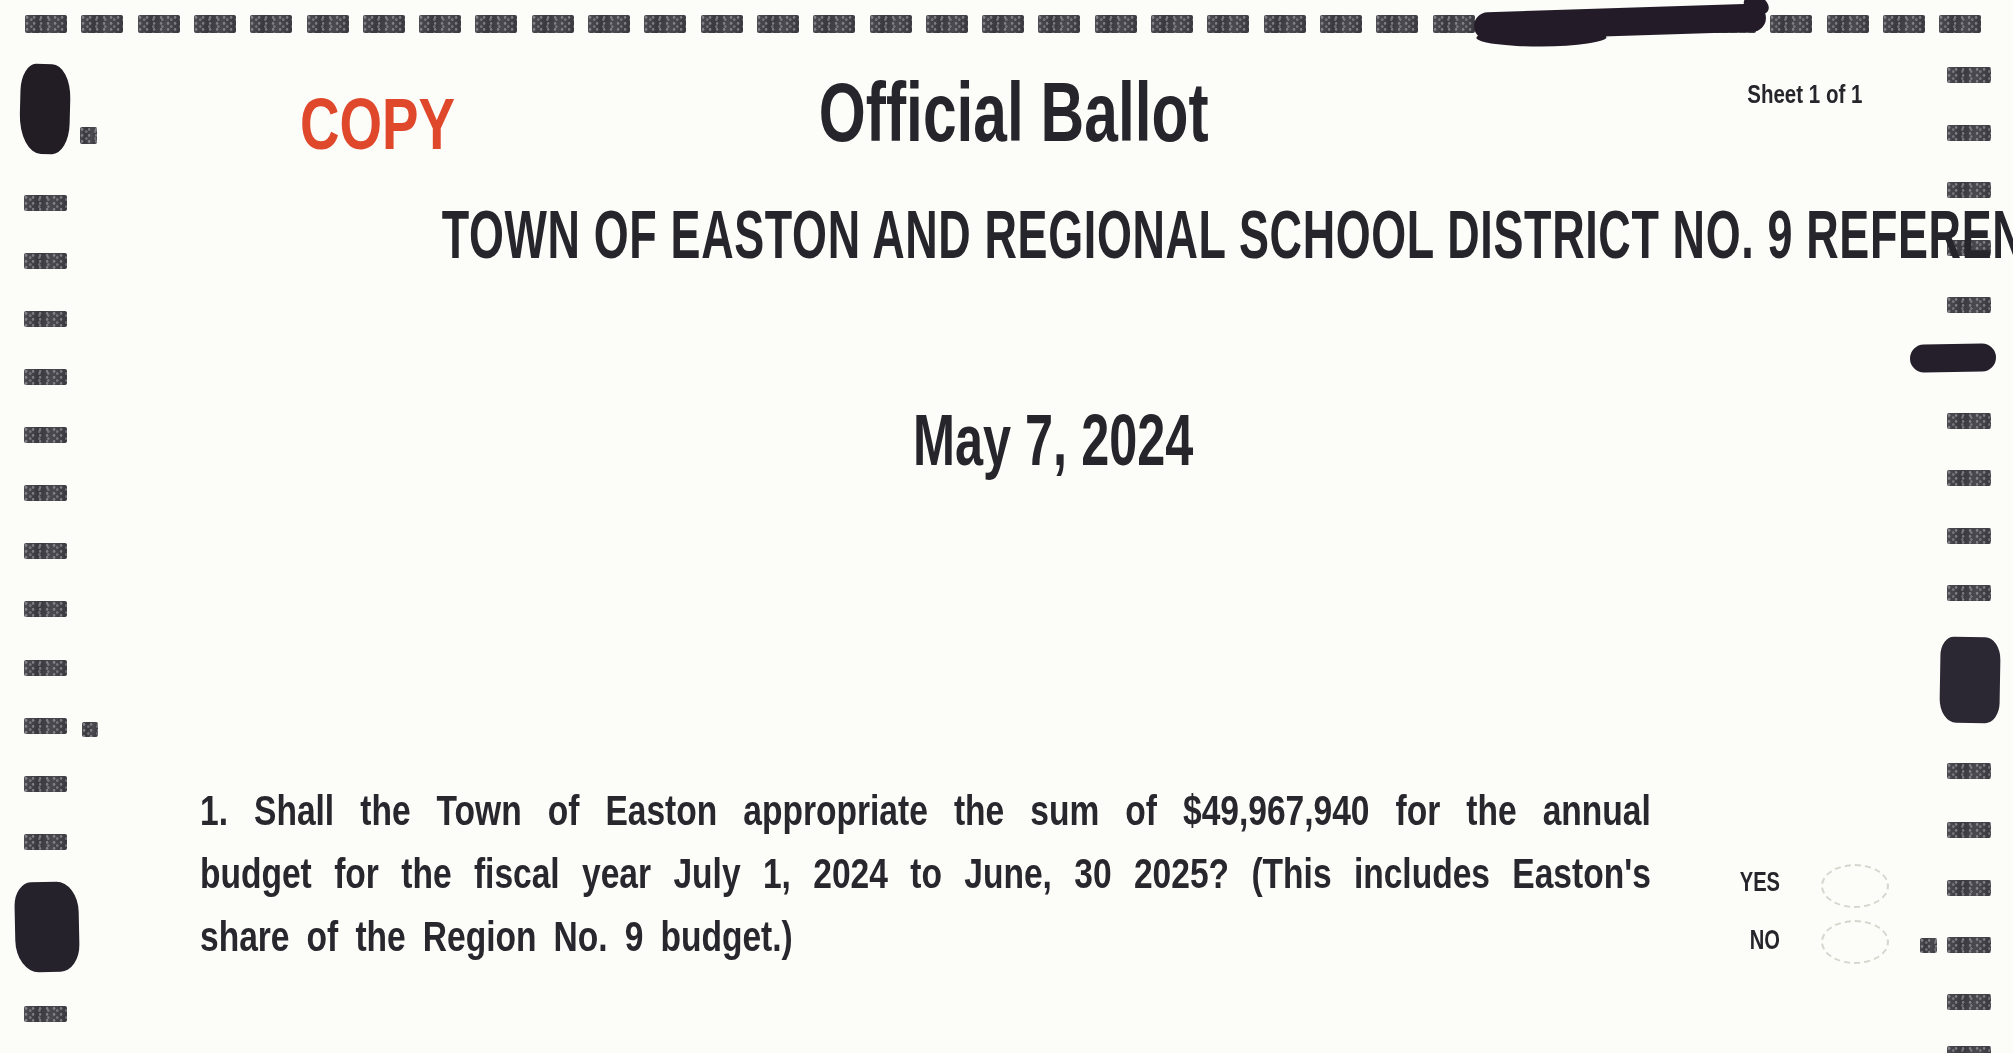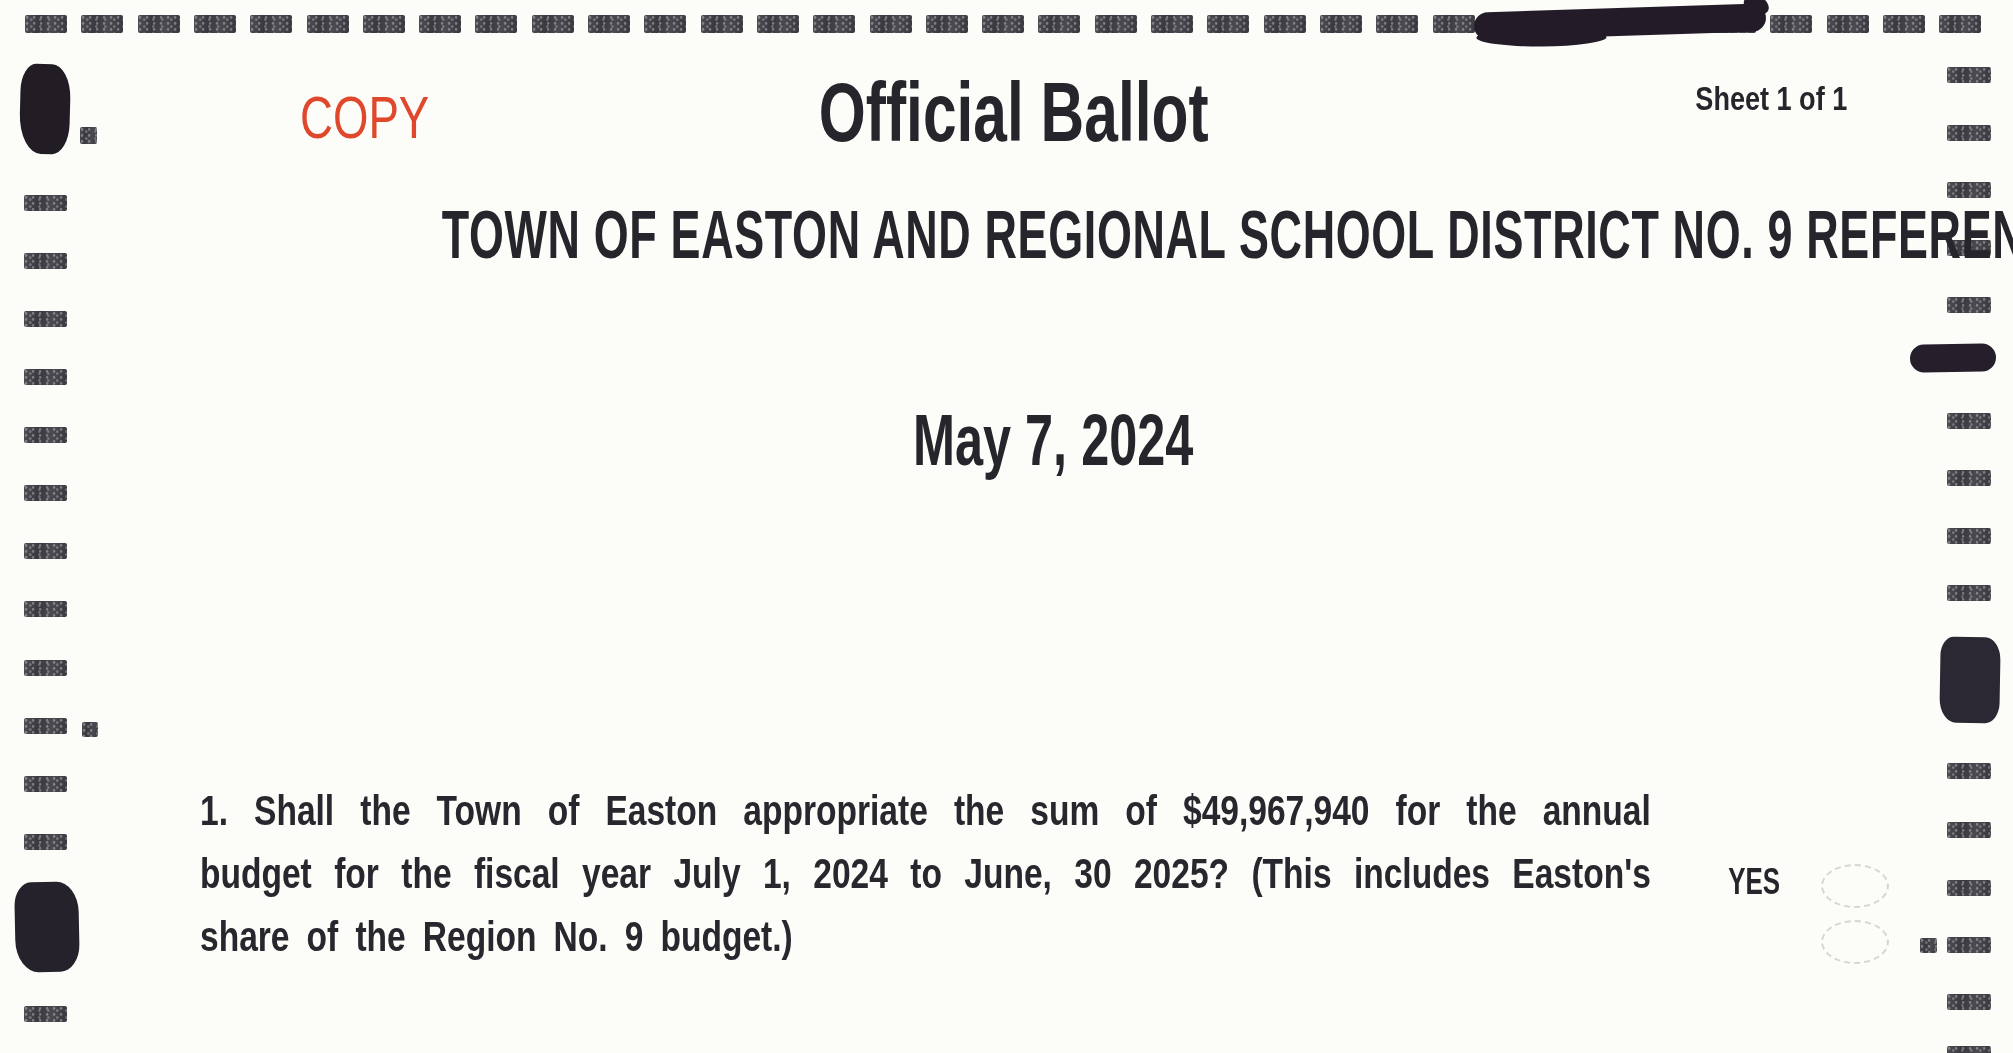--- a/index.html
+++ b/index.html
@@ -32,23 +32,23 @@
   .ink{color:#26252b;}
   
   .title{top:70px;font-size:84px;font-weight:bold;line-height:1;}
   .title > span{transform:scaleX(.72);}
   .subtitle{top:200px;font-size:68px;font-weight:bold;line-height:1;}
   .subtitle > span{transform:scaleX(.66);letter-spacing:1px;}
   .location{top:299px;font-size:72px;font-weight:bold;line-height:1;}
   .location > span{transform:scaleX(.70);}
   .date{top:404px;font-size:72px;font-weight:bold;line-height:1;padding-left:40px;}
   .date > span{transform:scaleX(.70);}
-  .sheet{position:absolute;left:1662px;top:80px;width:200px;font-size:33px;font-weight:bold;white-space:nowrap;}
+  .sheet{position:absolute;left:1662px;top:80px;width:200px;text-align:right;font-size:25px;font-weight:bold;white-space:nowrap;}
   .sheet > span{display:inline-block;transform:scaleX(.82);transform-origin:100% 50%;}
-  .copy{position:absolute;left:300px;top:88px;font-size:60px;font-weight:normal;line-height:1;white-space:nowrap;}
+  .copy{position:absolute;left:300px;top:88px;font-size:72px;font-weight:bold;line-height:1;white-space:nowrap;}
   .copy > span{display:inline-block;transform:scaleX(.76);transform-origin:0 50%;}
   
   .inst-box{
     position:absolute;left:179px;top:513px;width:1656px;height:152px;
     border:2px solid #4a4a4a;border-left-width:1px;border-right-width:1px;
     box-shadow:0 -3px 0 -1px rgba(90,90,90,.35);
   }
   .inst-inner{position:absolute;left:0;top:0;width:2180px;transform:scaleX(.76);transform-origin:0 0;text-align:center;}
   .inst-head{position:absolute;left:0;top:26px;width:2180px;font-size:38px;font-weight:bold;letter-spacing:1px;}
   .inst-line{position:absolute;left:0;top:76px;width:2180px;font-size:36px;font-weight:bold;word-spacing:6px;white-space:nowrap;}
@@ -60,21 +60,21 @@
       #39333d;background-size:6px 5px,100% 100%;margin:0 2px 0 28px;}
   
   .question{
     position:absolute;left:200px;top:779px;width:1860px;
     transform:scaleX(.78);transform-origin:0 0;
     font-size:43px;font-weight:bold;line-height:63px;color:#28272d;
   }
   .q-just{text-align:justify;text-align-last:justify;word-spacing:4px;}
   .q-last{text-align:left;word-spacing:10px;}
   
-  .choice-label{position:absolute;left:1600px;width:180px;text-align:right;font-size:36px;font-weight:bold;line-height:48px;white-space:nowrap;}
+  .choice-label{position:absolute;left:1600px;width:180px;text-align:right;font-size:28px;font-weight:bold;line-height:48px;white-space:nowrap;}
   .choice-label > span{display:inline-block;transform:scaleX(.72);transform-origin:100% 50%;}
   .yes-label{top:858px;}
   .no-label{top:916px;}
   .vote-oval{position:absolute;width:64px;height:40px;border:2px dashed #d7d6cd;border-radius:50%;background:transparent;}
   .yes-oval{left:1821px;top:864px;}
   .no-oval{left:1821px;top:920px;}
 </style>
 </head>
 <body>
 
@@ -164,15 +164,16 @@
 
 
   <div class="question">
     <div class="q-just">1. Shall the Town of Easton appropriate the sum of $49,967,940 for the annual</div>
     <div class="q-just">budget for the fiscal year July 1, 2024 to June, 30 2025? (This includes Easton's</div>
     <div class="q-last">share of the Region No. 9 budget.)</div>
   </div>
 
   <div class="choice-label yes-label ink"><span>YES</span></div>
   <div class="vote-oval yes-oval"></div>
+  <div class="choice-label no-label ink"><span>NO</span></div>
   <div class="vote-oval no-oval"></div>
 
 </div>
 
 </body></html>

